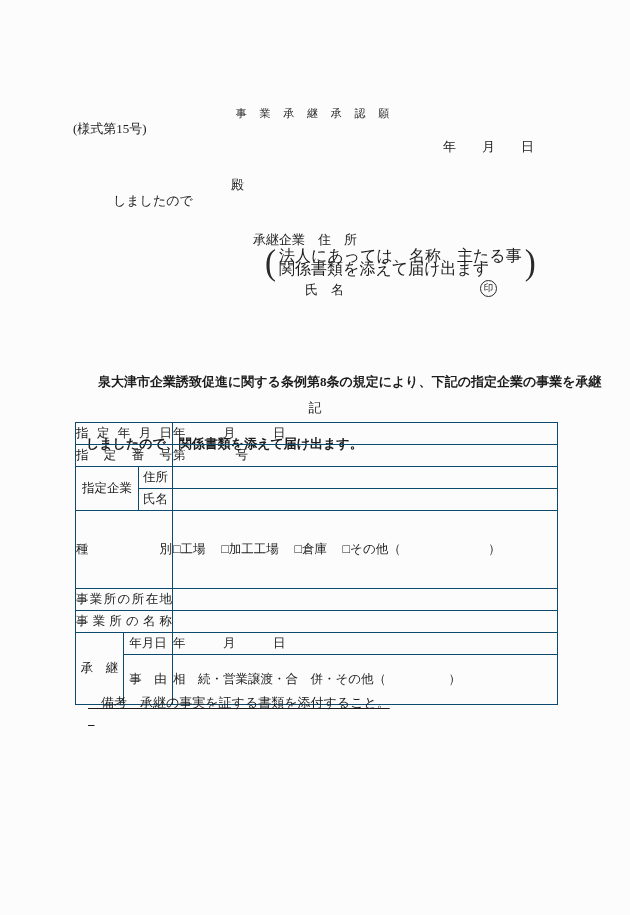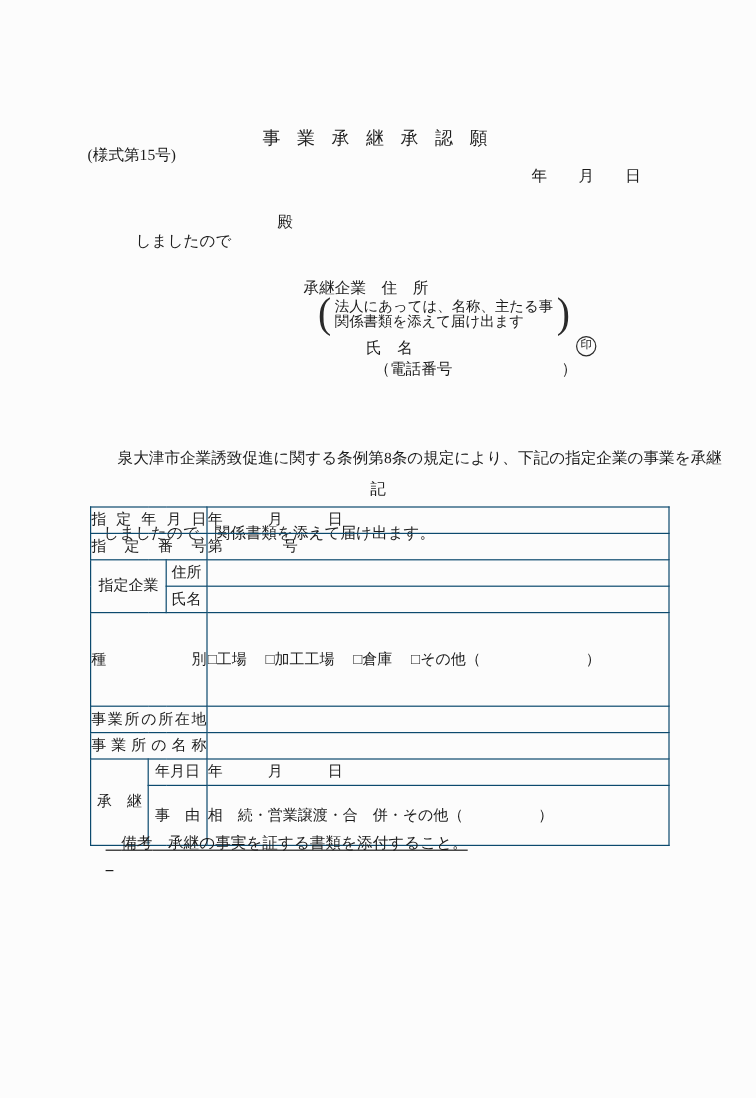--- a/index.html
+++ b/index.html
@@ -9,37 +9,37 @@
     font-family:"Liberation Serif","DejaVu Serif",serif;
     color:#1c1c1c;
     position:relative;
     overflow:hidden;
   }
   .page{position:absolute;inset:0;}
   .abs{position:absolute;white-space:pre;}
 
   .form-number{left:73px;top:88px;font-size:13px;margin-top:32px;}
   .doc-title{left:0;top:106px;width:630px;text-align:center;
-             font-size:15px;letter-spacing:5px;white-space:pre;position:absolute;}
+             font-size:11px;letter-spacing:5px;white-space:pre;position:absolute;}
   .date-line{left:443px;top:138px;font-size:13px;}
   .addressee{left:100px;top:176px;font-size:13px;}
   .addressee .honorific{position:absolute;left:131px;top:0;}
 
   .applicant-heading{left:253px;top:231px;font-size:13px;}
   .corp-note{left:265px;top:248px;display:flex;align-items:center;position:absolute;}
   .corp-note .bracket{font-size:33px;line-height:28px;transform:scaleY(1.08);
                       font-family:"Liberation Serif",serif;color:#2a2a2a;}
-  .corp-note .note-lines{font-size:12px;line-height:13.5px;margin:0 3px;white-space:pre;}
+  .corp-note .note-lines{font-size:16px;line-height:13.5px;margin:0 3px;white-space:pre;}
   .name-line{left:305px;top:281px;font-size:13px;}
   .seal{position:absolute;left:480px;top:280px;width:15px;height:15px;
         border:1px solid #2a2a2a;border-radius:50%;
         font-size:9.5px;line-height:15px;text-align:center;}
   .phone-line{left:312px;top:299px;font-size:13px;}
 
-  .body-par{left:86px;top:331px;width:480px;font-size:13px;line-height:20.5px;}
+  .body-par{left:86px;top:331px;width:480px;font-size:13px;line-height:20.5px;font-weight:bold;}
   .body-par .l1{text-indent:12px;white-space:pre;}
   .body-par .l2{white-space:pre;}
 
   .record-heading{left:0;top:399px;width:630px;text-align:center;font-size:13px;position:absolute;}
 
   table.form{position:absolute;left:75px;top:422px;width:482px;
              border-collapse:collapse;table-layout:fixed;
              border:1.5px solid #222;}
   table.form td{border:1px solid #0c4a6e;font-size:12.5px;padding:0;
                 vertical-align:middle;overflow:hidden;white-space:pre;}
@@ -75,21 +75,20 @@
   <div class="corp-note">
     <span class="bracket">(</span>
     <span class="note-lines"><span>法人にあっては、名称、主たる事</span><br><span>関係書類を添えて届け出ます</span></span>
     <span class="bracket">)</span>
   </div>
 
   <div class="abs name-line">氏　名</div>
 
   <div class="seal">印</div>
 
-  <div class="abs phone-line">（電話番号　　　　　　　）</div>
 
   <div class="abs body-par">
     <div class="l1">泉大津市企業誘致促進に関する条例第8条の規定により、下記の指定企業の事業を承継</div>
     <div class="l2">しましたので、関係書類を添えて届け出ます。</div>
   </div>
 
   <div class="record-heading">記</div>
 
   <table class="form">
     <colgroup>

